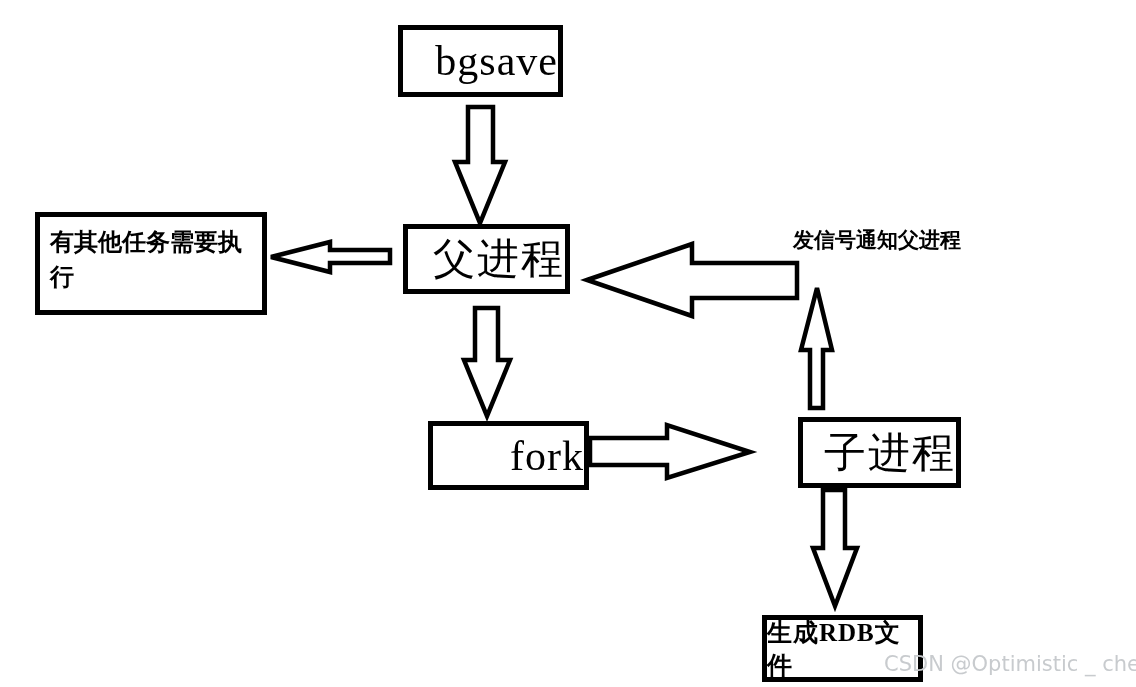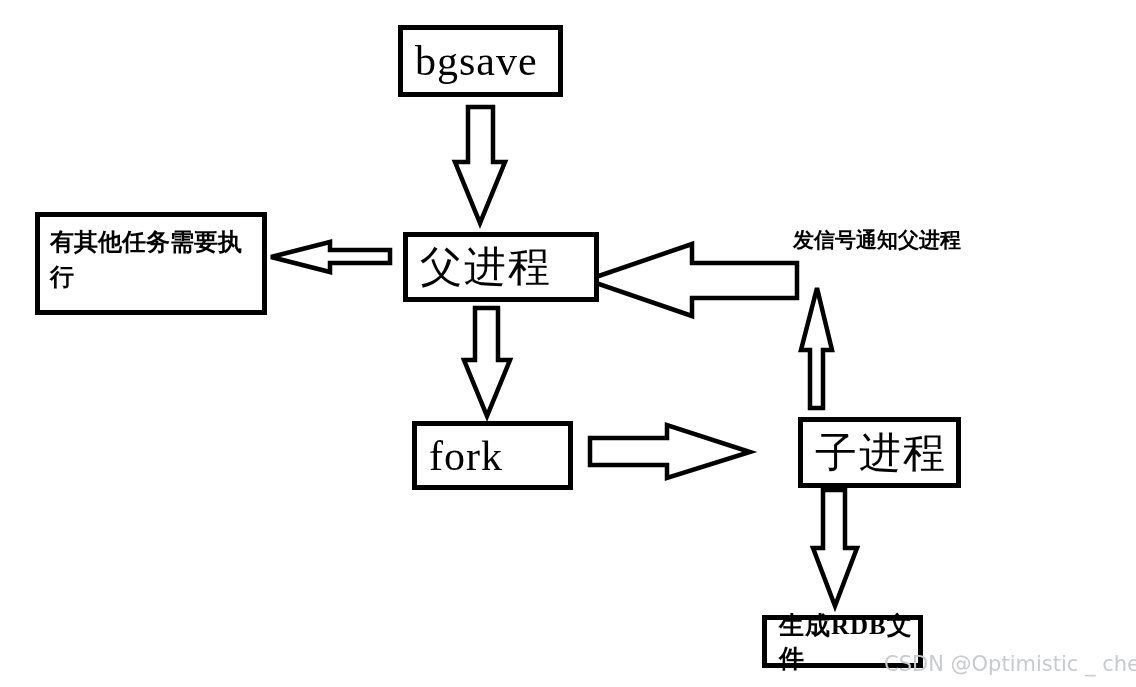--- a/index.html
+++ b/index.html
@@ -28,44 +28,43 @@
     stroke-linejoin: miter;
   }
   .box {
     position: absolute;
     z-index: 2;
     box-sizing: border-box;
     border: 5px solid #000000;
     background: #ffffff;
     display: flex;
     align-items: center;
-    justify-content: flex-start;
-    padding-left: 12px;
+    justify-content: flex-end;
   }
   .box-label-code {
     font-size: 42px;
     color: #000000;
     letter-spacing: 1px;
   }
   .box-label-cn {
     font-size: 42px;
     color: #000000;
     letter-spacing: 2px;
   }
   .box-label-small {
     font-size: 25px;
     font-weight: bold;
     color: #000000;
     letter-spacing: 1px;
   }
   #box-bgsave  { left: 398px; top: 25px;  width: 165px; height: 72px; }
-  #box-parent  { left: 403px; top: 232px; width: 196px; height: 70px; font-family: Liberation Serif, serif; }
-  #box-fork    { left: 412px; top: 421px; width: 161px; height: 69px; }
+  #box-parent  { left: 403px; top: 224px; width: 167px; height: 70px; font-family: Liberation Serif, serif; }
+  #box-fork    { left: 428px; top: 421px; width: 161px; height: 69px; }
   #box-child   { left: 798px; top: 417px; width: 163px; height: 71px; }
-  #box-rdb     { left: 762px; top: 615px; width: 161px; height: 53px; }
+  #box-rdb     { left: 762px; top: 615px; width: 161px; height: 67px; }
   #box-sidenote {
     left: 35px; top: 212px; width: 232px; height: 103px;
     align-items: flex-start;
     justify-content: center;
     padding: 8px 6px 0 10px;
   }
   .note-lines {
     font-size: 24px;
     font-weight: bold;
     line-height: 35px;

